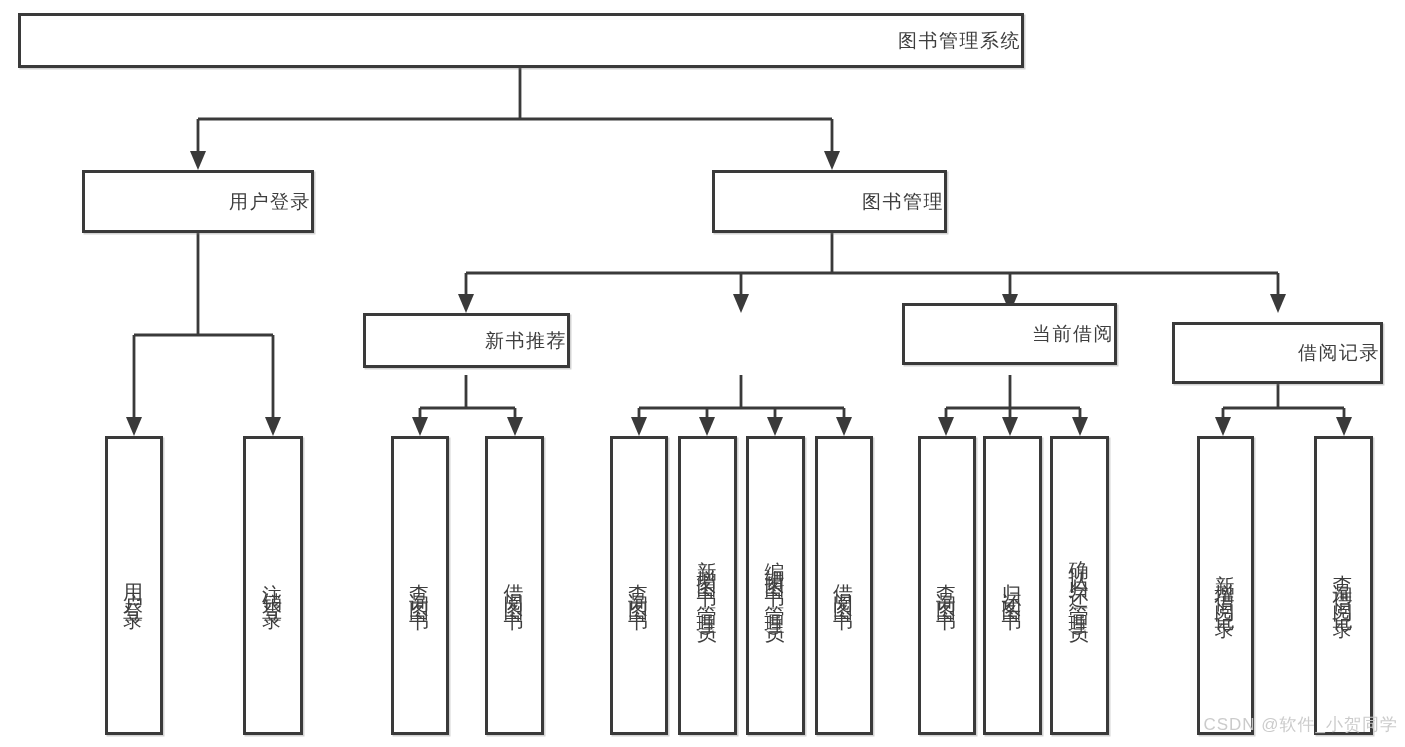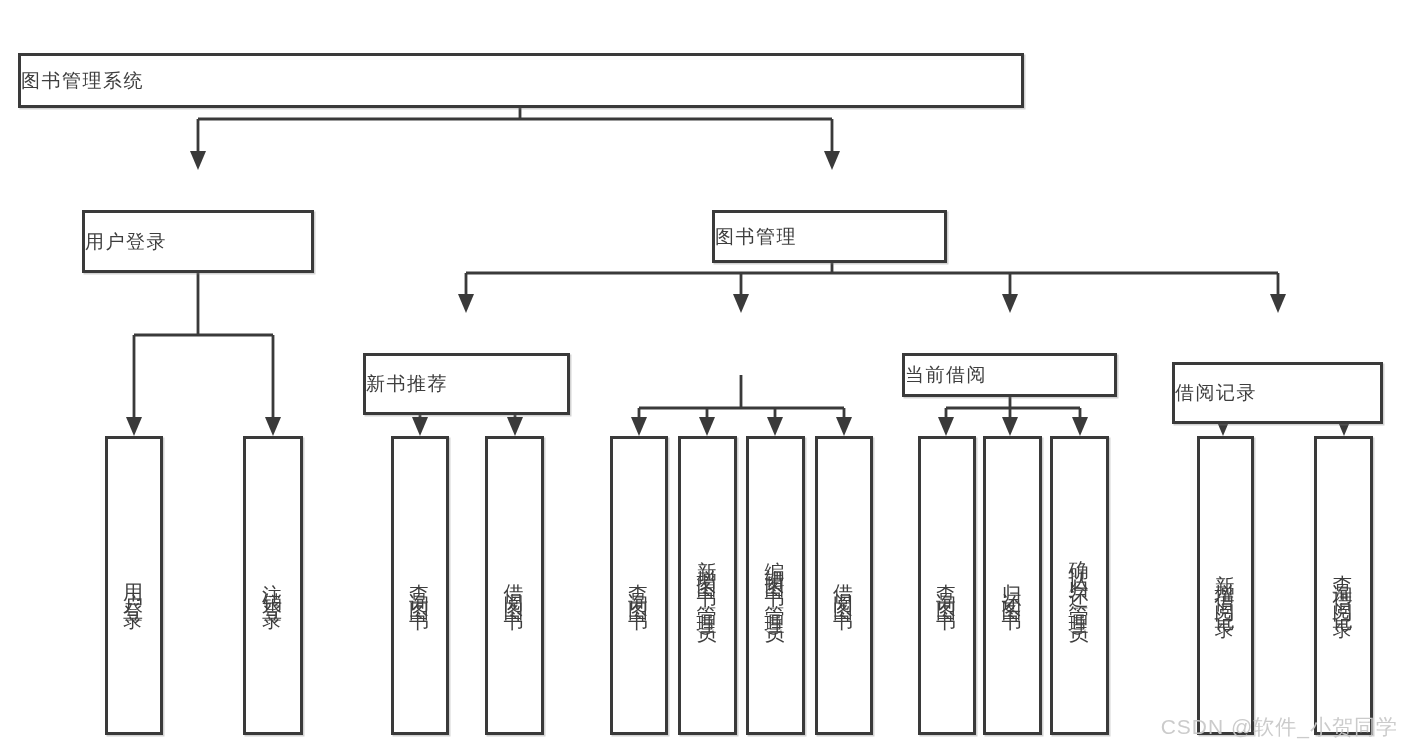--- a/index.html
+++ b/index.html
@@ -38,26 +38,25 @@
     fill: var(--line);
     stroke: none;
   }
   .hnode {
     position: absolute;
     box-sizing: border-box;
     border: 3px solid var(--line);
     background: var(--bg);
     display: flex;
     align-items: center;
-    justify-content: flex-start;
+    justify-content: flex-end;
     color: var(--text);
     font-size: 19px;
     letter-spacing: 1.5px;
     box-shadow: 1.5px 1.5px 0 rgba(130,130,130,0.35);
-    margin-top: 40px;
   }
   .vnode {
     position: absolute;
     box-sizing: border-box;
     top: 436px;
     height: 299px;
     border: 3px solid var(--line);
     background: var(--bg);
     display: flex;
     align-items: center;
@@ -70,21 +69,21 @@
     text-orientation: mixed;
     font-size: 20px;
     letter-spacing: 9px;
     white-space: nowrap;
     color: var(--text);
   }
   .watermark {
     position: absolute;
     right: 7px;
     top: 713px;
-    font-size: 21px;
+    font-size: 17px;
     letter-spacing: 1px;
     color: var(--wm);
     z-index: 5;
     opacity: 0.95;
   }
 </style>
 </head>
 <body>
 
 <div class="canvas">
@@ -139,28 +138,28 @@
     </g>
   </svg>
 
   <div class="hnode" style="left:18px;top:13px;width:1006px;height:55px">
     <span>图书管理系统</span>
   </div>
 
   <div class="hnode" style="left:82px;top:170px;width:232px;height:63px">
     <span>用户登录</span>
   </div>
-  <div class="hnode" style="left:712px;top:170px;width:235px;height:53px">
+  <div class="hnode" style="left:712px;top:170px;width:235px;height:63px">
     <span>图书管理</span>
   </div>
 
-  <div class="hnode" style="left:363px;top:313px;width:207px;height:62px">
+  <div class="hnode" style="left:363px;top:313px;width:207px;height:55px">
     <span>新书推荐</span>
   </div>
-  <div class="hnode" style="left:902px;top:313px;width:215px;height:44px">
+  <div class="hnode" style="left:902px;top:303px;width:215px;height:62px">
     <span>当前借阅</span>
   </div>
   <div class="hnode" style="left:1172px;top:322px;width:211px;height:62px">
     <span>借阅记录</span>
   </div>
 
   <div class="vnode" style="left:105px;width:58px">
     <span>用户登录</span>
   </div>
   <div class="vnode" style="left:243px;width:60px">

